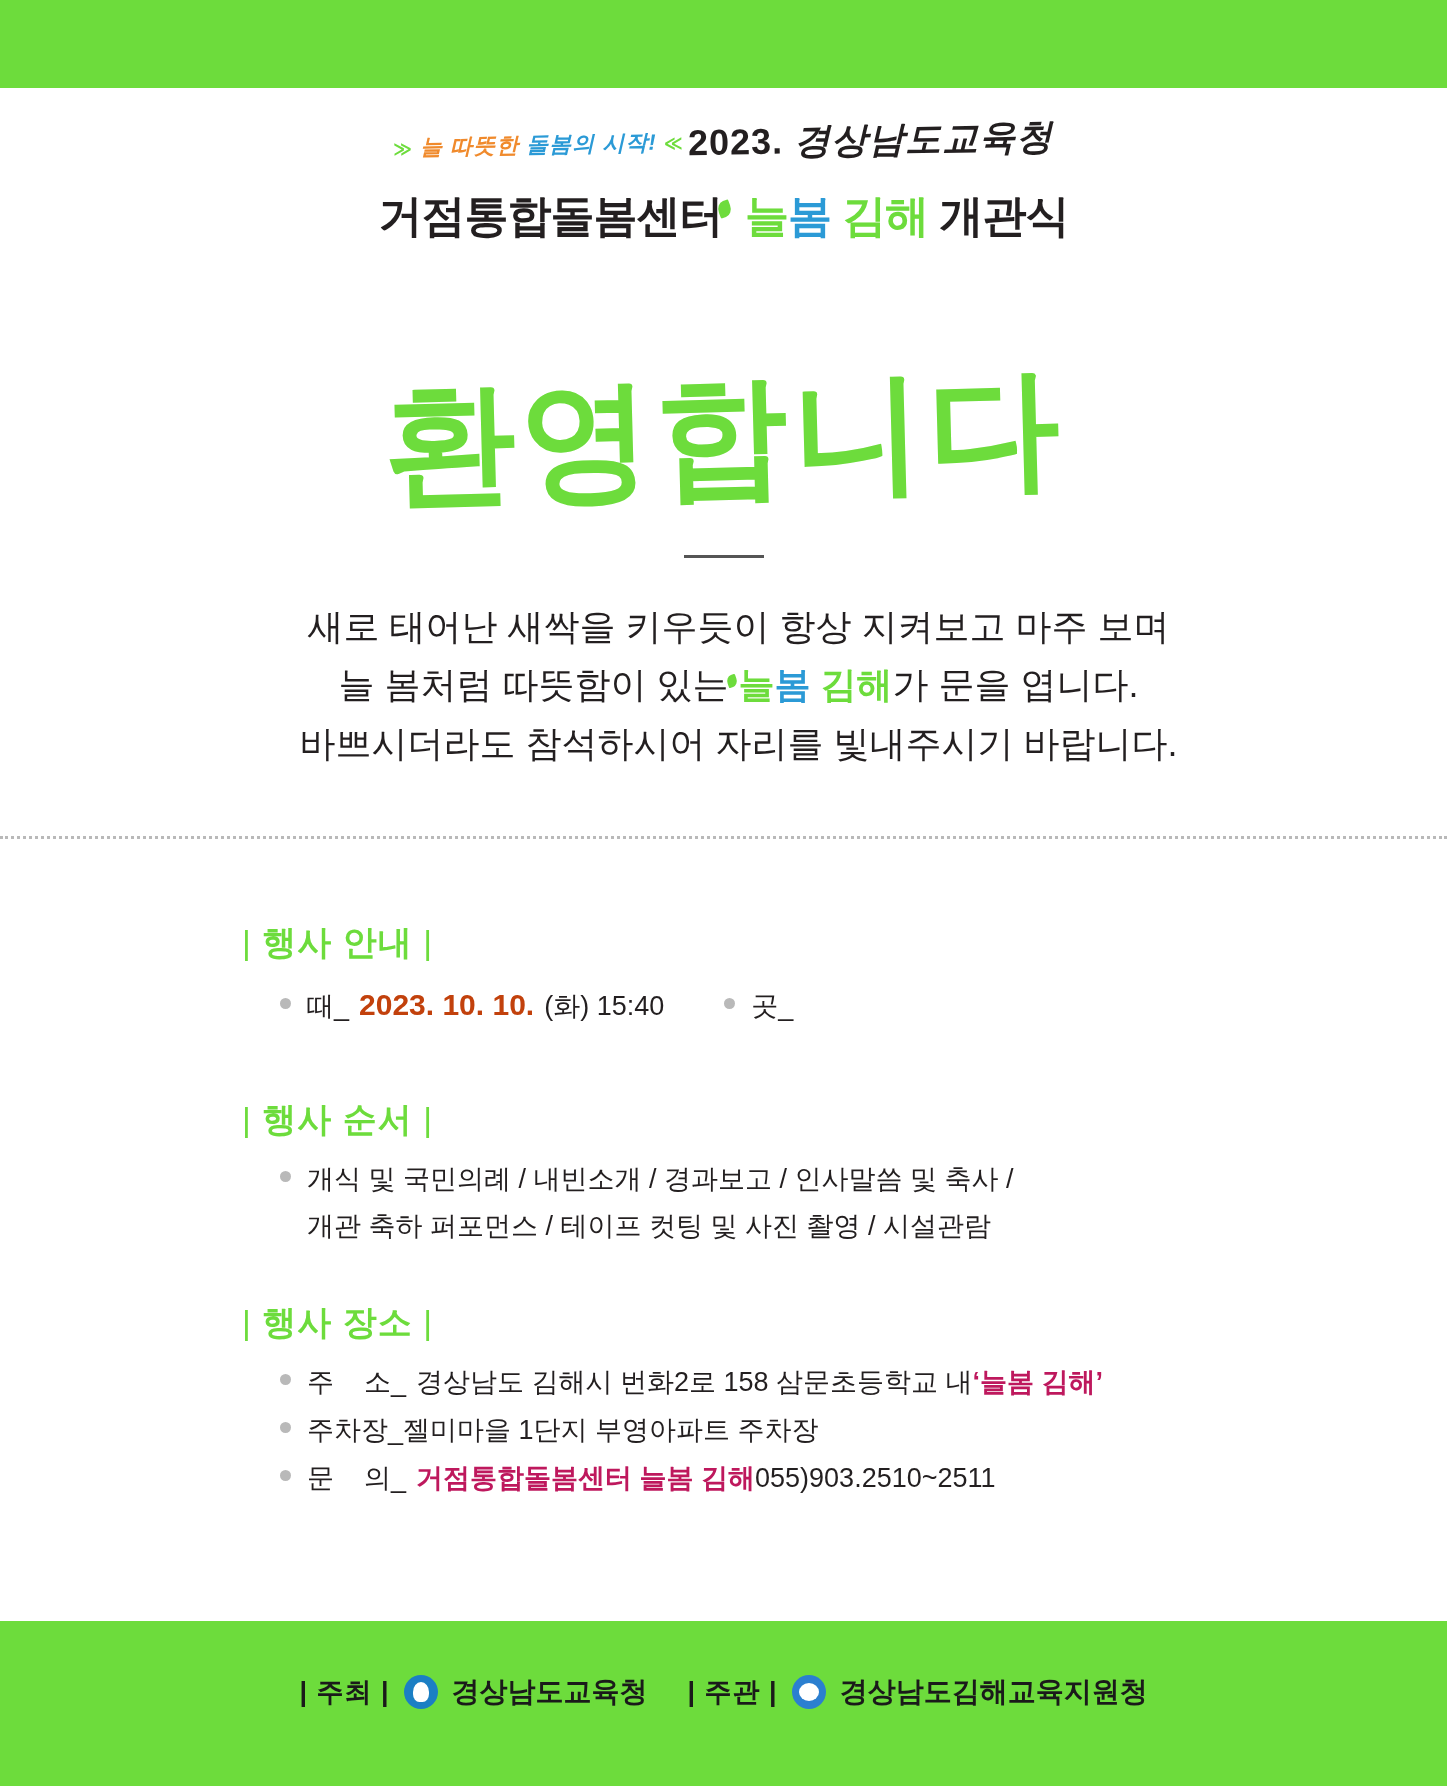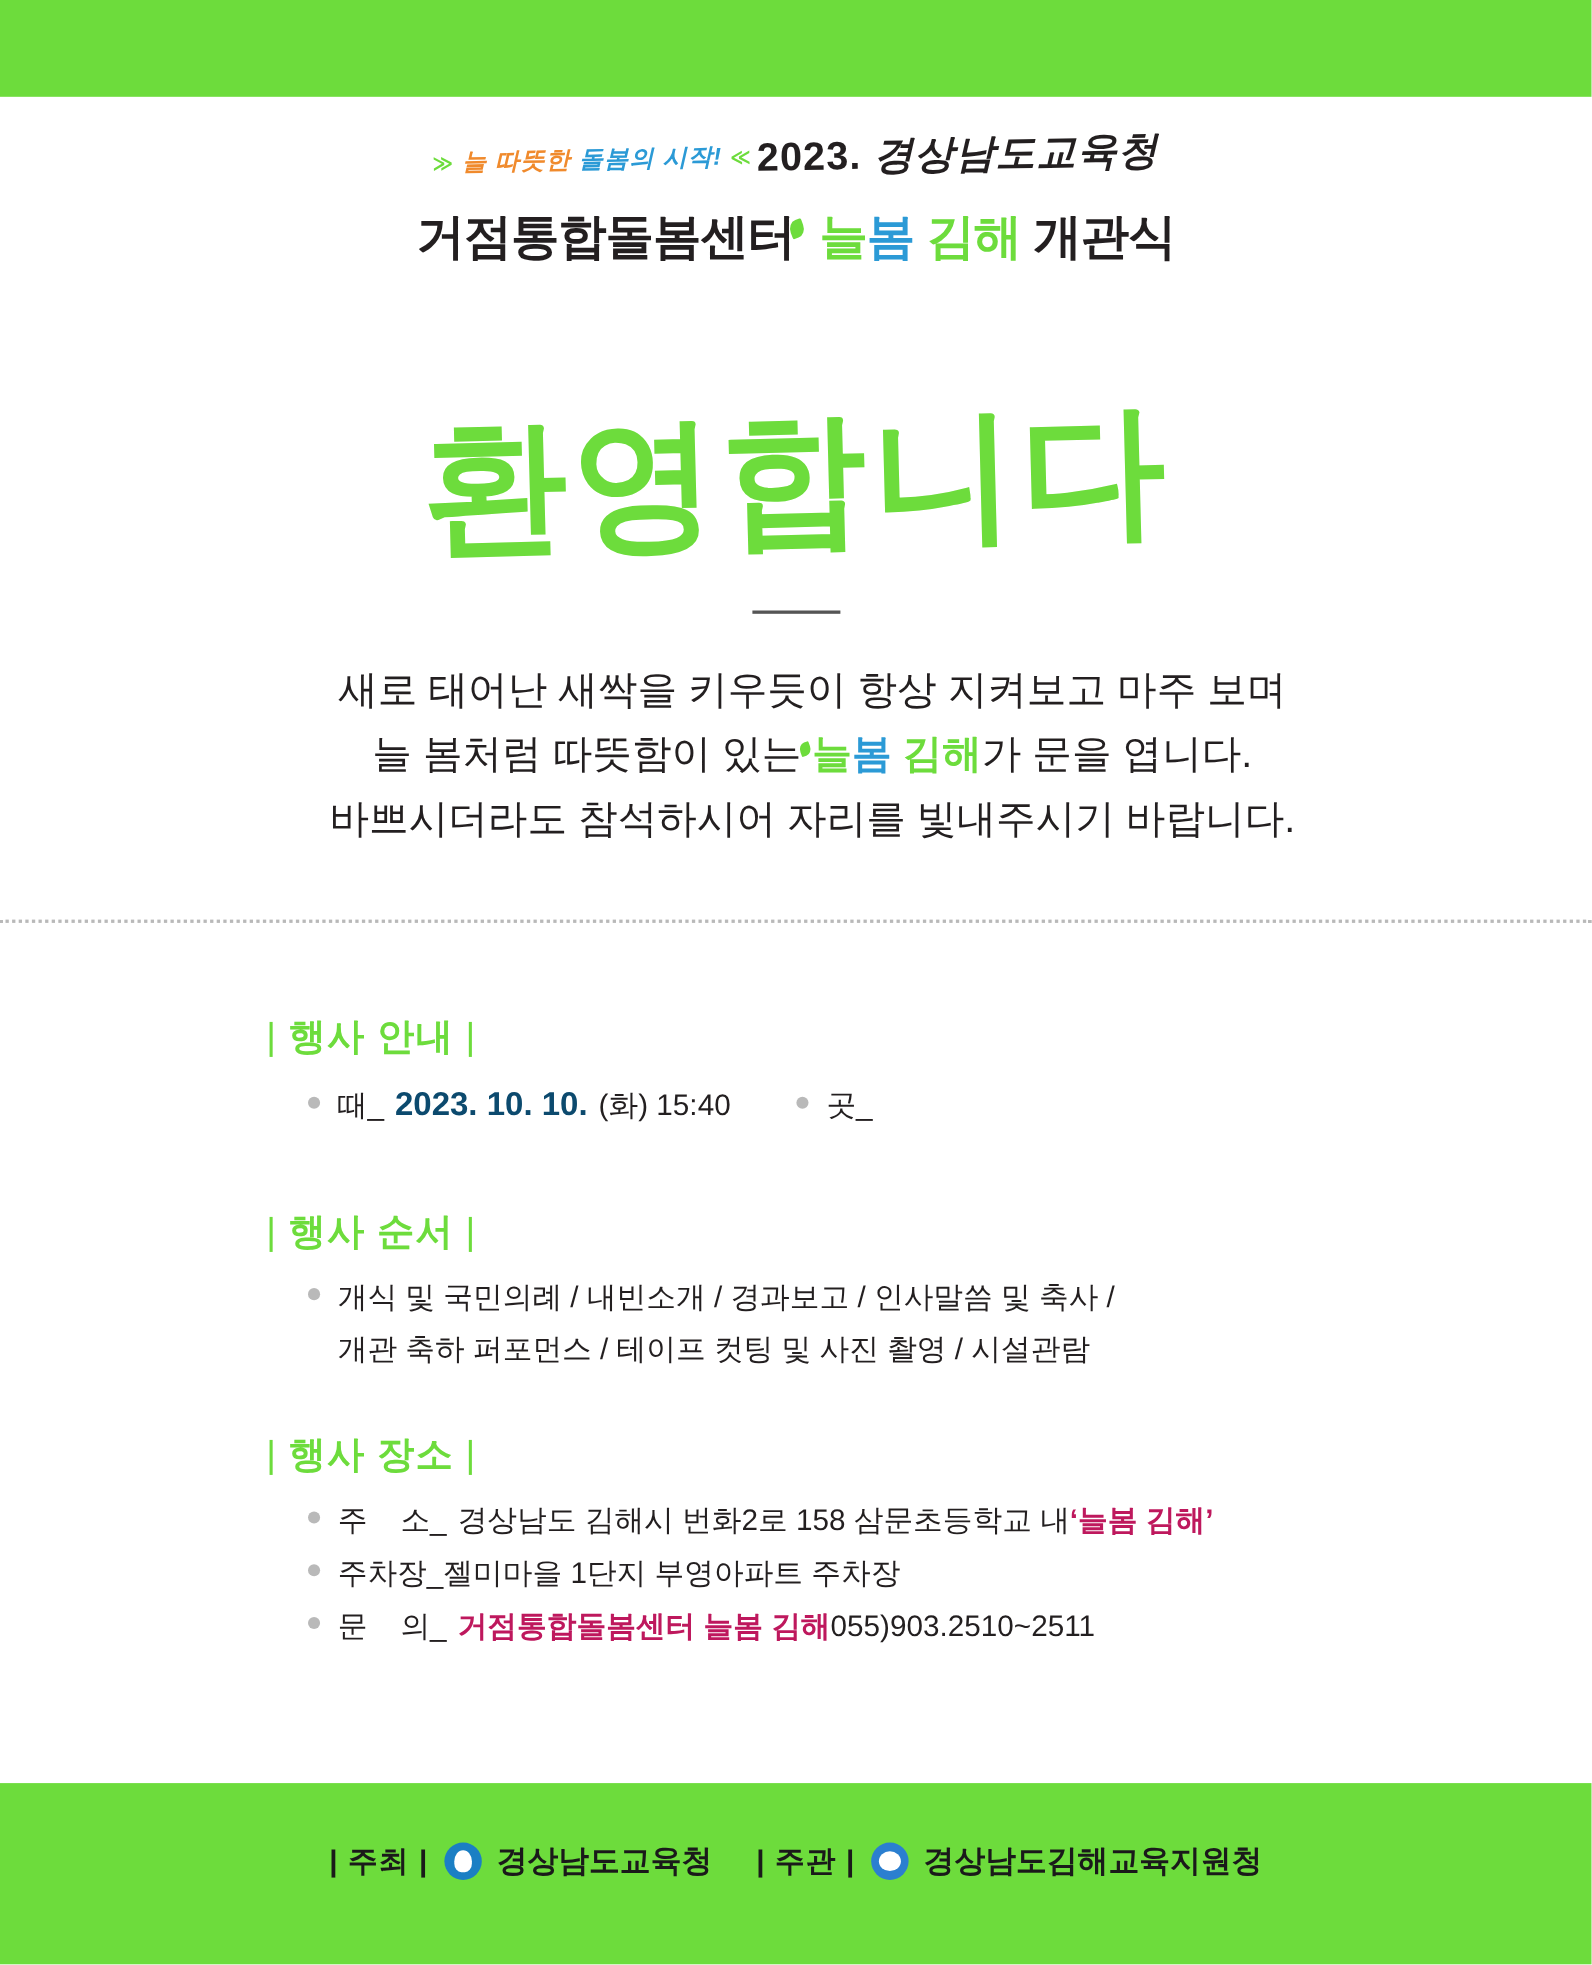--- a/index.html
+++ b/index.html
@@ -171,21 +171,21 @@
     width: 11px; height: 11px;
     border-radius: 50%;
     background: #b9b9b9;
     flex: 0 0 auto;
     margin-right: 16px;
     position: relative;
     top: -6px;
   }
   .label { white-space: pre; }
   .hl-green { color: #be185d; font-weight: bold; }
-  .strong-date { font-size: 30px; font-weight: bold; color: #0c4a6e; }
+  .strong-date { font-size: 30px; font-weight: bold; color: #c2410c; }
 
   .sec-block { margin-bottom: 62px; }
   .sec-block.tight { margin-bottom: 52px; }
 
   .inline-two { display: flex; align-items: baseline; gap: 60px; flex-wrap: wrap; }
 
   
   .footer-inner {
     position: absolute;
     bottom: 0; left: 0;

